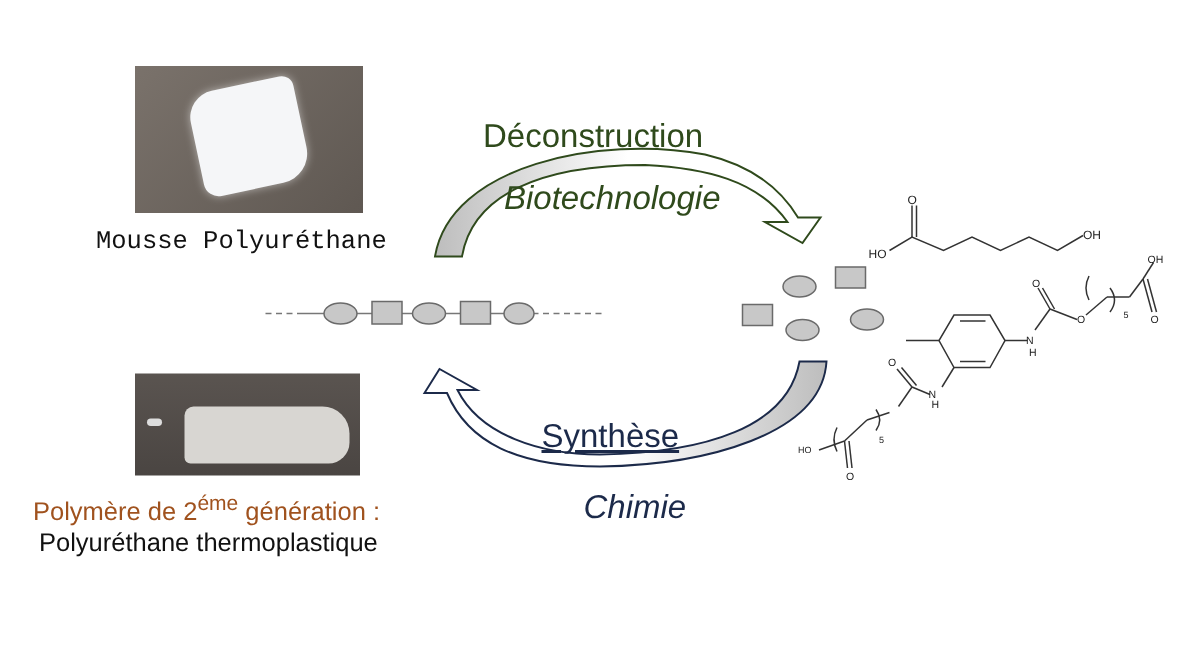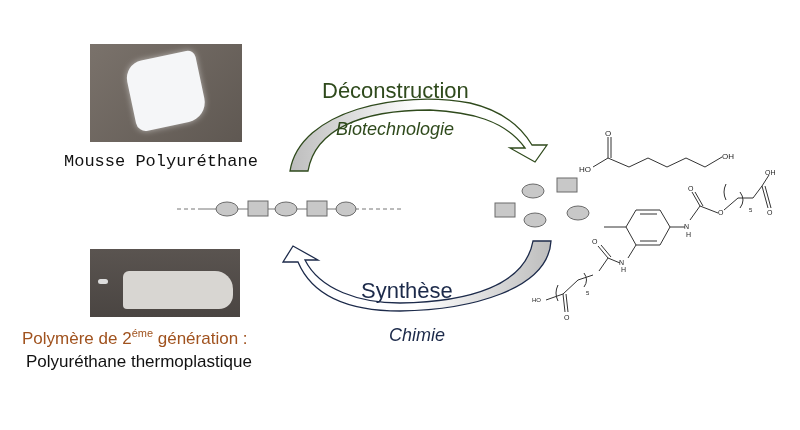--- a/index.html
+++ b/index.html
@@ -1,37 +1,37 @@
 <!DOCTYPE html>
 <html><head>
 <meta charset="utf-8">
 <style>
   html, body { margin:0; padding:0; background:#ffffff; }
   body { width:800px; height:430px; position:relative; overflow:hidden; font-family:"Liberation Sans", sans-serif; }
   .photo { position:absolute; background:#6e6660; overflow:hidden; }
   .caption { position:absolute; font-size:17px; color:#111; white-space:nowrap; }
   .label-big { position:absolute; font-size:22px; white-space:nowrap; }
-  .label-it { position:absolute; font-size:18px; font-style:italic; white-space:nowrap; }
+  .label-it { position:absolute; font-size:22px; font-style:italic; white-space:nowrap; }
   svg { position:absolute; left:0; top:0; }
 </style>
 </head>
 <body>
 
 <div class="photo" style="left:90px;top:44px;width:152px;height:98px;background:linear-gradient(135deg,#7a726b,#5f5852);">
   <div style="position:absolute;left:40px;top:12px;width:72px;height:70px;background:#f5f6f8;border-radius:18px 8px 20px 10px;transform:rotate(-12deg);box-shadow:0 0 6px rgba(255,255,255,0.5);"></div>
 </div>
 <div class="caption" style="left:64px;top:152px;font-family:Liberation Mono, monospace;">Mousse Polyuréthane</div>
 
 <div class="photo" style="left:90px;top:249px;width:150px;height:68px;background:linear-gradient(180deg,#5a5450,#4a4542);">
   <div style="position:absolute;left:33px;top:22px;width:110px;height:38px;background:#d8d6d2;border-radius:6px 18px 14px 4px;"></div>
   <div style="position:absolute;left:8px;top:30px;width:10px;height:5px;background:#ddd;border-radius:3px;"></div>
 </div>
 
 <div class="caption" style="left:22px;top:327px;color:#a0521e;">
-  <span>Polymère de 2</span><sup style="font-size:11px;">éme</sup><span> génération :</span>
+  <span>Polymère de 2</span><sup style="font-size:14px;">éme</sup><span> génération :</span>
 </div>
 <div class="caption" style="left:26px;top:352px;">Polyuréthane thermoplastique</div>
 
 <svg width="800" height="430" viewBox="0 0 800 430">
   <defs>
     <linearGradient id="gTop" x1="0" y1="0" x2="1" y2="0">
       <stop offset="0" stop-color="#bdbdbd"></stop>
       <stop offset="0.5" stop-color="#ffffff"></stop>
       <stop offset="1" stop-color="#ffffff"></stop>
     </linearGradient>
@@ -116,14 +116,14 @@
     <text x="564" y="320">O</text>
     <text x="592" y="244">O</text>
     <text x="619" y="265">N</text>
     <text x="621" y="272">H</text>
     <text x="586" y="295" font-size="6">5</text>
   </g>
 </svg>
 
 <div class="label-big" style="left:322px;top:66px;color:#2f4a1c;margin-top:12px;">Déconstruction</div>
 <div class="label-it" style="left:336px;top:119px;color:#2f4a1c;">Biotechnologie</div>
-<div class="label-big" style="left:361px;top:278px;color:#1c2a4a;">Synthèse</div>
+<div class="label-big" style="left:361px;top:278px;color:#1c2a4a;text-decoration:underline;">Synthèse</div>
 <div class="label-it" style="left:389px;top:325px;color:#1c2a4a;">Chimie</div>
 
 </body></html>

